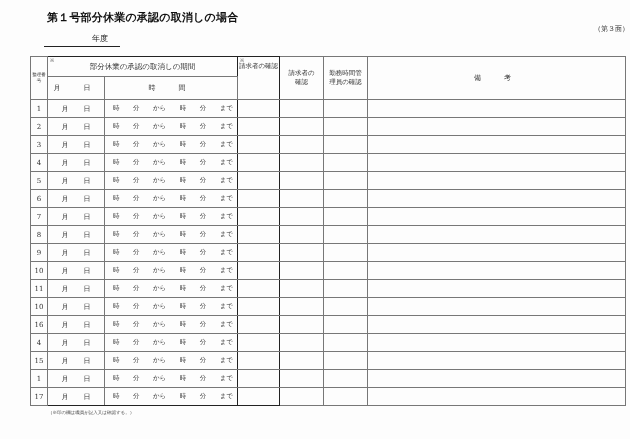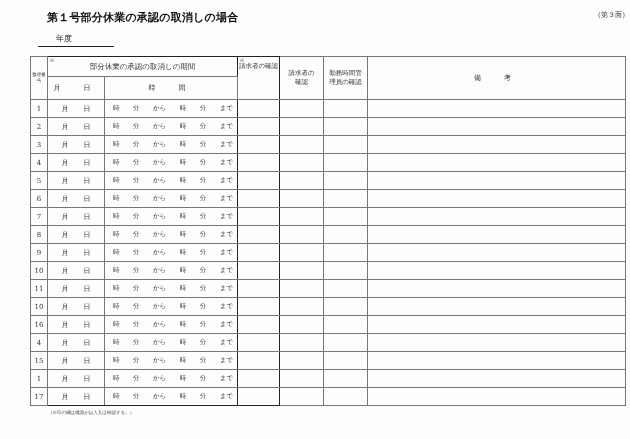--- a/index.html
+++ b/index.html
@@ -1,22 +1,22 @@
 <!DOCTYPE html>
 <html><head>
 <meta charset="utf-8">
 <style>
   html, body { margin:0; padding:0; background:#fdfdfd; }
   body { width:630px; height:439px; position:relative; overflow:hidden;
          font-family:"DejaVu Serif", serif; color:#222; }
   .title { position:absolute; left:47px; top:10px; font-family:"DejaVu Sans", sans-serif;
            font-weight:bold; font-size:11px; color:#111; letter-spacing:0.2px; }
-  .page-no { position:absolute; left:594px; top:10px; font-size:7px; color:#333; }
-  .fiscal { position:absolute; left:38px; top:34px; width:76px; height:12px;
-            border-bottom:1.5px solid #222; font-size:8px; text-align:center; }
+  .page-no { position:absolute; left:594px; top:24px; font-size:7px; color:#333; }
+  .fiscal { position:absolute; left:44px; top:34px; width:76px; height:12px;
+            border-bottom:1.5px solid #222; font-size:8px; text-align:right; }
   .fiscal span { position:relative; right:12px; top:-1px; }
   table.grid { position:absolute; left:30px; top:56px; border-collapse:collapse;
                table-layout:fixed; width:595px; }
   table.grid td { border:1px solid #777; padding:0; font-size:7px; height:17px;
                   vertical-align:middle; text-align:center; color:#333; }
   .hdr td { height:17px; }
   .star { position:absolute; left:2px; top:0px; font-size:5px; color:#555; }
   .rel { position:relative; }
   .thick-l { border-left:1.6px solid #222 !important; }
   .thick-r { border-right:1.6px solid #222 !important; }

